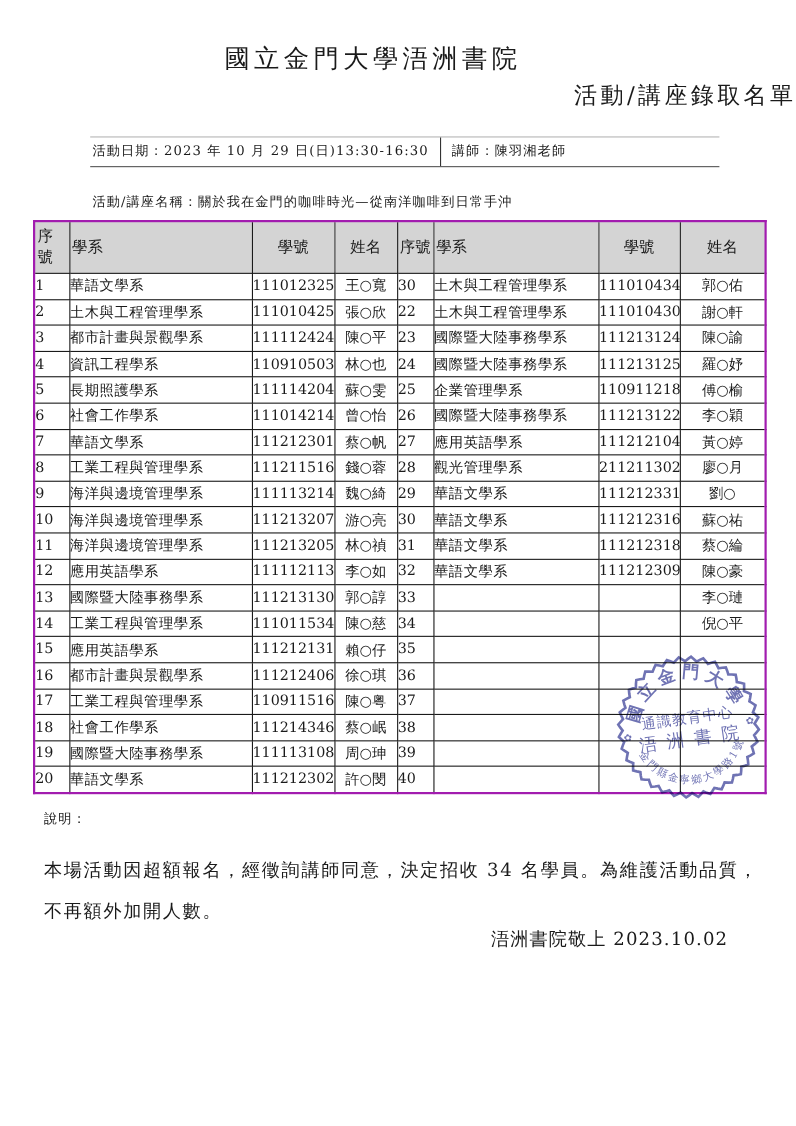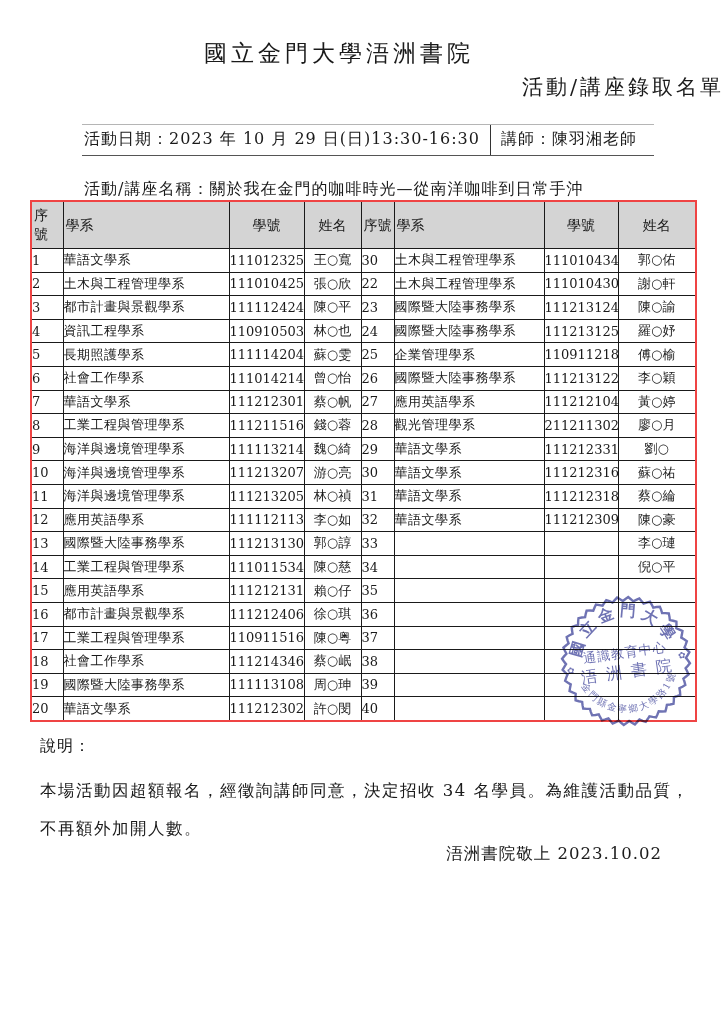--- a/index.html
+++ b/index.html
@@ -6,44 +6,44 @@
   body{
     width:724px;height:1024px;position:relative;background:#ffffff;
     font-family:"DejaVu Serif","Liberation Serif",serif;color:#1a1a1a;
     overflow:hidden;
   }
   .title1{position:absolute;top:38px;left:0;width:678px;text-align:center;
     font-size:23px;letter-spacing:4px;}
   .title2{position:absolute;top:73px;left:0;width:724px;text-align:right;
     font-size:21px;letter-spacing:3px;}
 
-  .info{position:absolute;left:82px;top:124px;width:572px;font-size:16px;}
+  .info{position:absolute;left:82px;top:124px;width:572px;font-size:12px;}
   .info-row1{display:flex;align-items:stretch;border-top:1px solid #b5b5b5;
     border-bottom:1.5px solid #555;}
   .info-date{padding:4px 10px 5px 2px;letter-spacing:1px;}
   .info-sep{border-left:1px solid #333;}
   .info-instructor{padding:4px 0 5px 10px;letter-spacing:1px;}
   .info-row2{padding:6px 0 6px 2px;letter-spacing:1px;margin-top:17px;}
 
   table.roster{position:absolute;left:30px;top:200px;width:665px;
     border-collapse:collapse;table-layout:fixed;
-    border:2px solid #ef4444;}
+    border:2px solid #a21caf;}
   table.roster th,table.roster td{border:1px solid #1a1a1a;overflow:hidden;}
   table.roster th{background:#d4d4d4;font-weight:normal;font-size:14px;
     height:46px;padding:0 2px;line-height:1.35;word-break:break-all;}
   table.roster td{height:22.6px;font-size:13px;padding:0;}
   .c0,.c4{text-align:left;}
   td.c0,td.c4{padding-left:5px;font-size:14px;}
   .c1,.c5{text-align:left;}
   td.c1,td.c5{padding-left:8px;letter-spacing:0.5px;}
   .c2,.c6{text-align:center;font-size:14px;}
   .c3,.c7{text-align:center;}
   th.c4,td.c4{border-left:2px solid #1a1a1a;}
 
-  .notes-label{position:absolute;left:40px;top:736px;font-size:16px;letter-spacing:1px;}
+  .notes-label{position:absolute;left:40px;top:736px;font-size:12px;letter-spacing:1px;}
   .notes-body{position:absolute;left:40px;top:772px;width:652px;font-size:16.5px;
     line-height:38px;letter-spacing:1.5px;}
   .signoff{position:absolute;right:62px;top:843px;font-size:16.5px;letter-spacing:1px;}
 
   .stamp{position:absolute;left:556px;top:591px;width:140px;height:140px;
     transform:rotate(-8deg);opacity:.88;mix-blend-mode:multiply;}
   .stamp svg{display:block;width:140px;height:140px;}
 </style>
 </head>
 <body>

